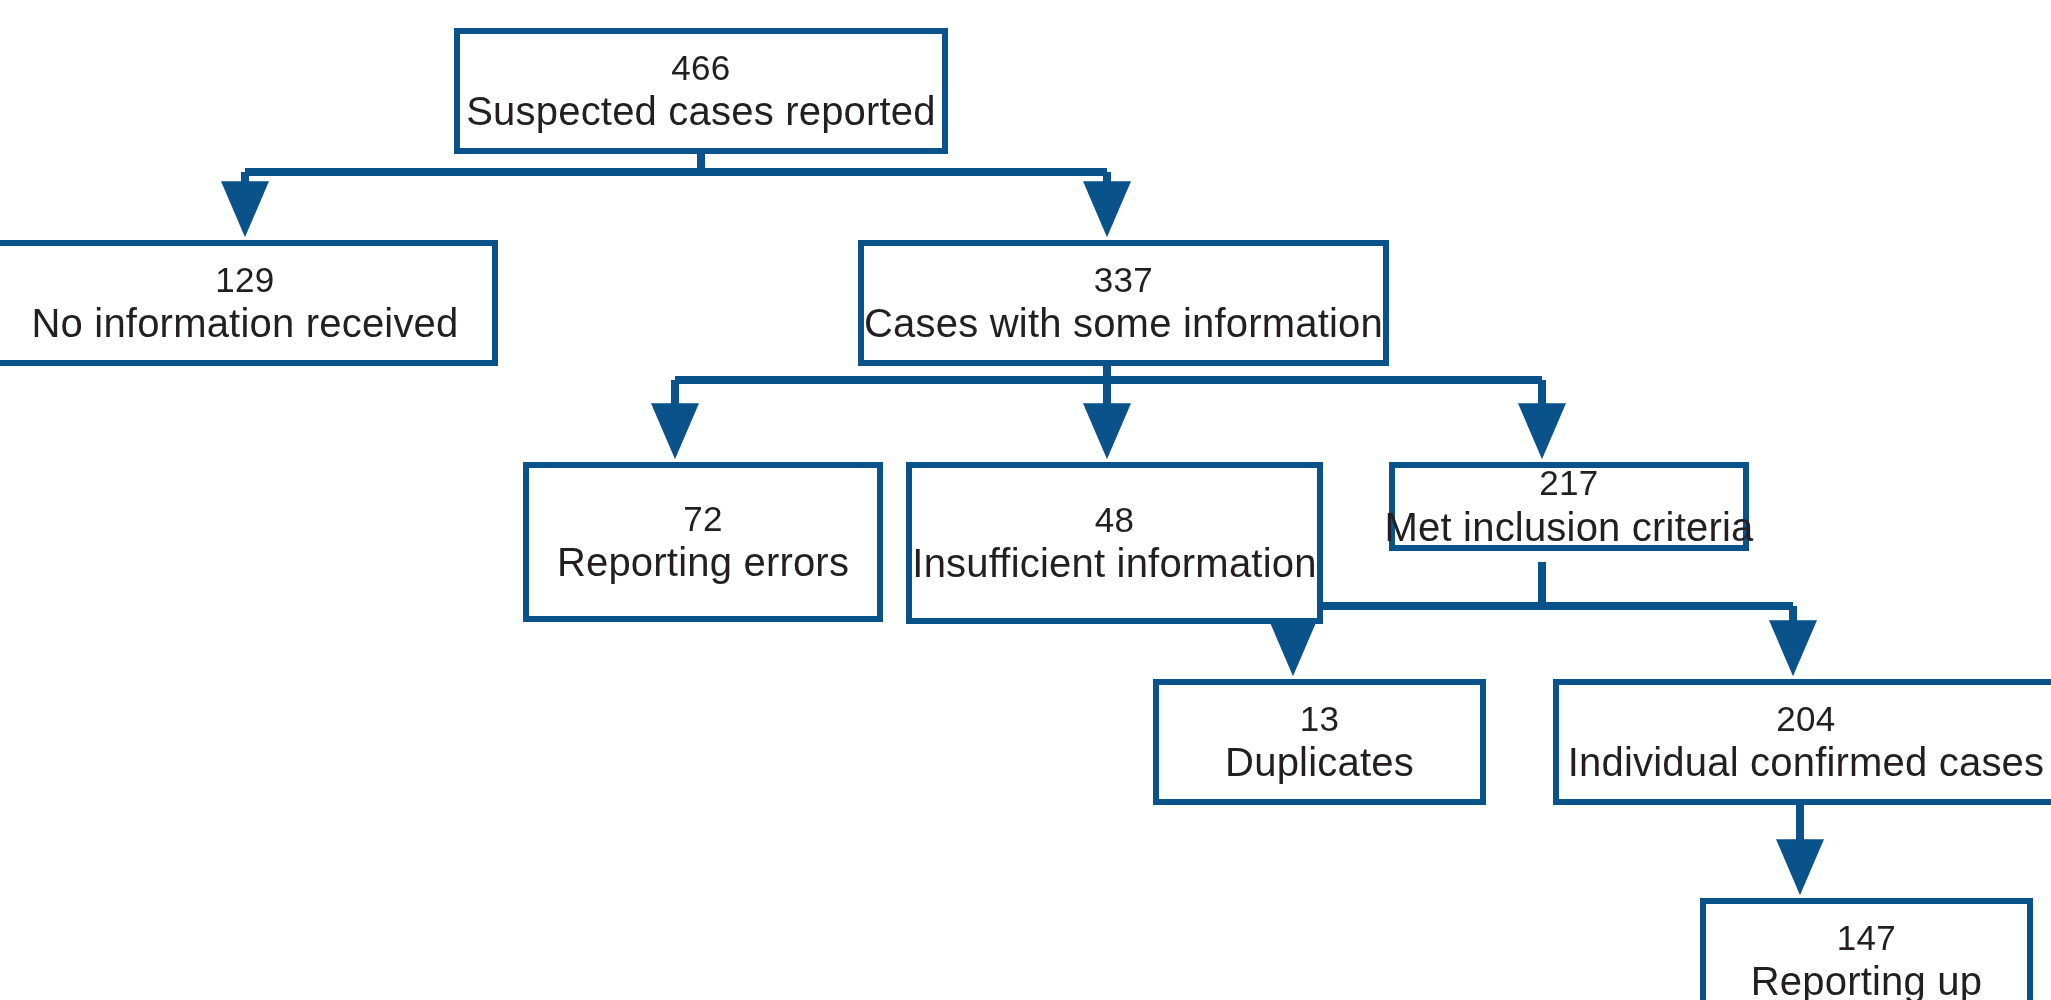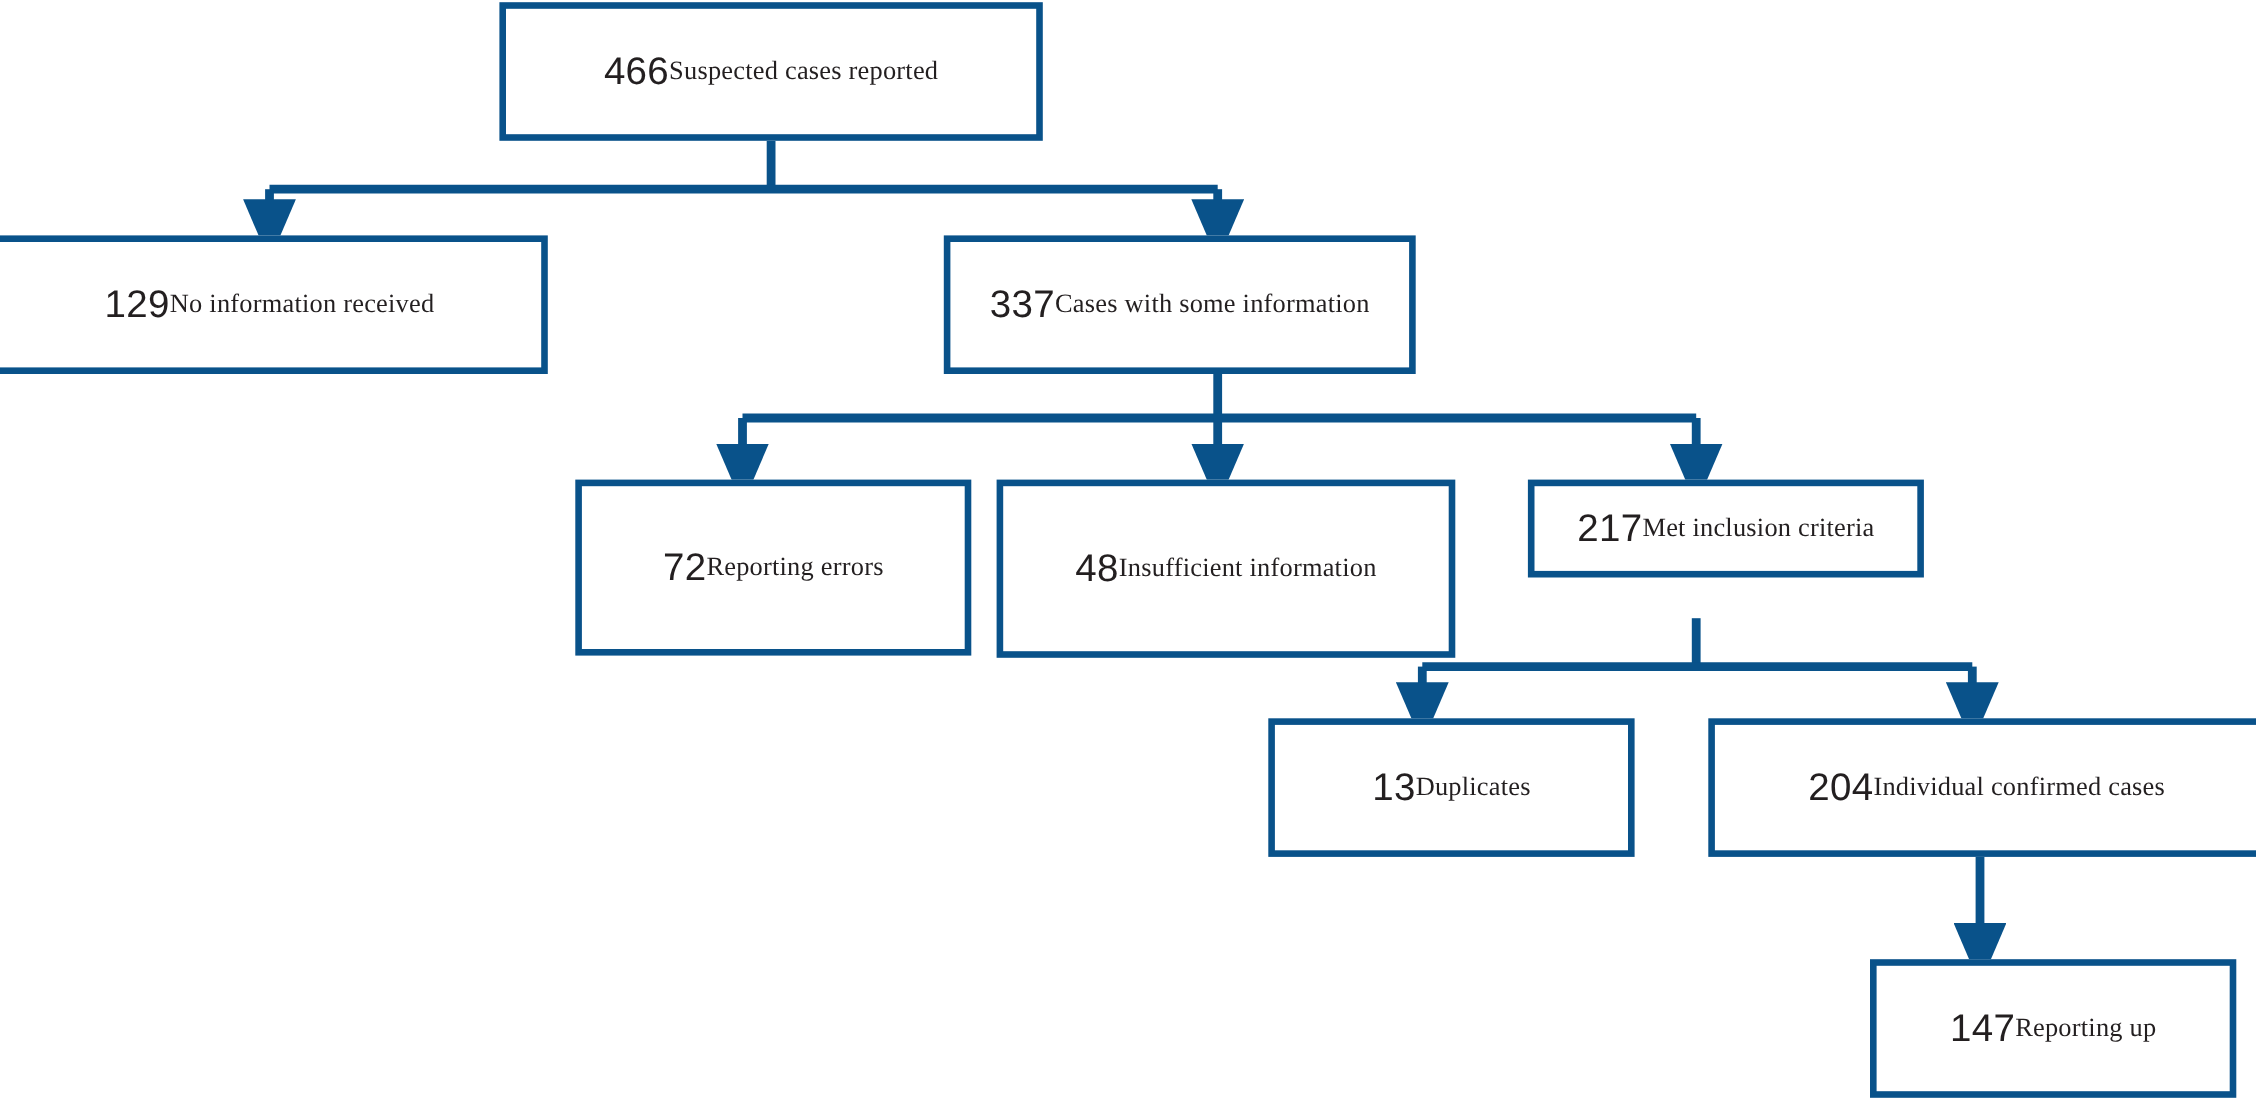--- a/index.html
+++ b/index.html
@@ -23,39 +23,39 @@
     top: 0;
     width: 2051px;
     height: 1000px;
   }
   .node {
     position: absolute;
     box-sizing: border-box;
     border: 6px solid #09528a;
     background: #ffffff;
     display: flex;
-    flex-direction: row;
+    flex-direction: column;
     align-items: center;
     justify-content: center;
     color: #231f20;
     font-family: "Liberation Sans", sans-serif;
     font-weight: 400;
     z-index: 2;
+    margin-top: 26px;
   }
   .node .count {
     font-size: 35px;
     line-height: 1.18;
     letter-spacing: 0.3px;
   }
   .node .label {
-    font-size: 24px;
+    font-size: 40px;
     line-height: 1.18;
     letter-spacing: 0.2px;
     white-space: nowrap;
-    font-family: Liberation Serif, serif;
   }
 </style>
 </head>
 <body>
 
 <div id="flow-root">
 
   <svg id="flow-svg" viewBox="0 0 2051 1000" xmlns="http://www.w3.org/2000/svg">
     <defs>
       <marker id="arrowhead" markerWidth="7" markerHeight="6" refX="0.6" refY="3" orient="auto" markerUnits="strokeWidth">
@@ -93,21 +93,21 @@
   <div class="node" style="left:454px; top:2px; width:494px; height:126px;">
     <span class="count">466</span>
     <span class="label">Suspected cases reported</span>
   </div>
 
   <div class="node" style="left:-8px; top:214px; width:506px; height:126px;">
     <span class="count">129</span>
     <span class="label">No information received</span>
   </div>
 
-  <div class="node" style="left:858px; top:214px; width:429px; height:126px;">
+  <div class="node" style="left:858px; top:214px; width:531px; height:126px;">
     <span class="count">337</span>
     <span class="label">Cases with some information</span>
   </div>
 
   <div class="node" style="left:523px; top:436px; width:360px; height:160px;">
     <span class="count">72</span>
     <span class="label">Reporting errors</span>
   </div>
 
   <div class="node" style="left:906px; top:436px; width:417px; height:162px;">

